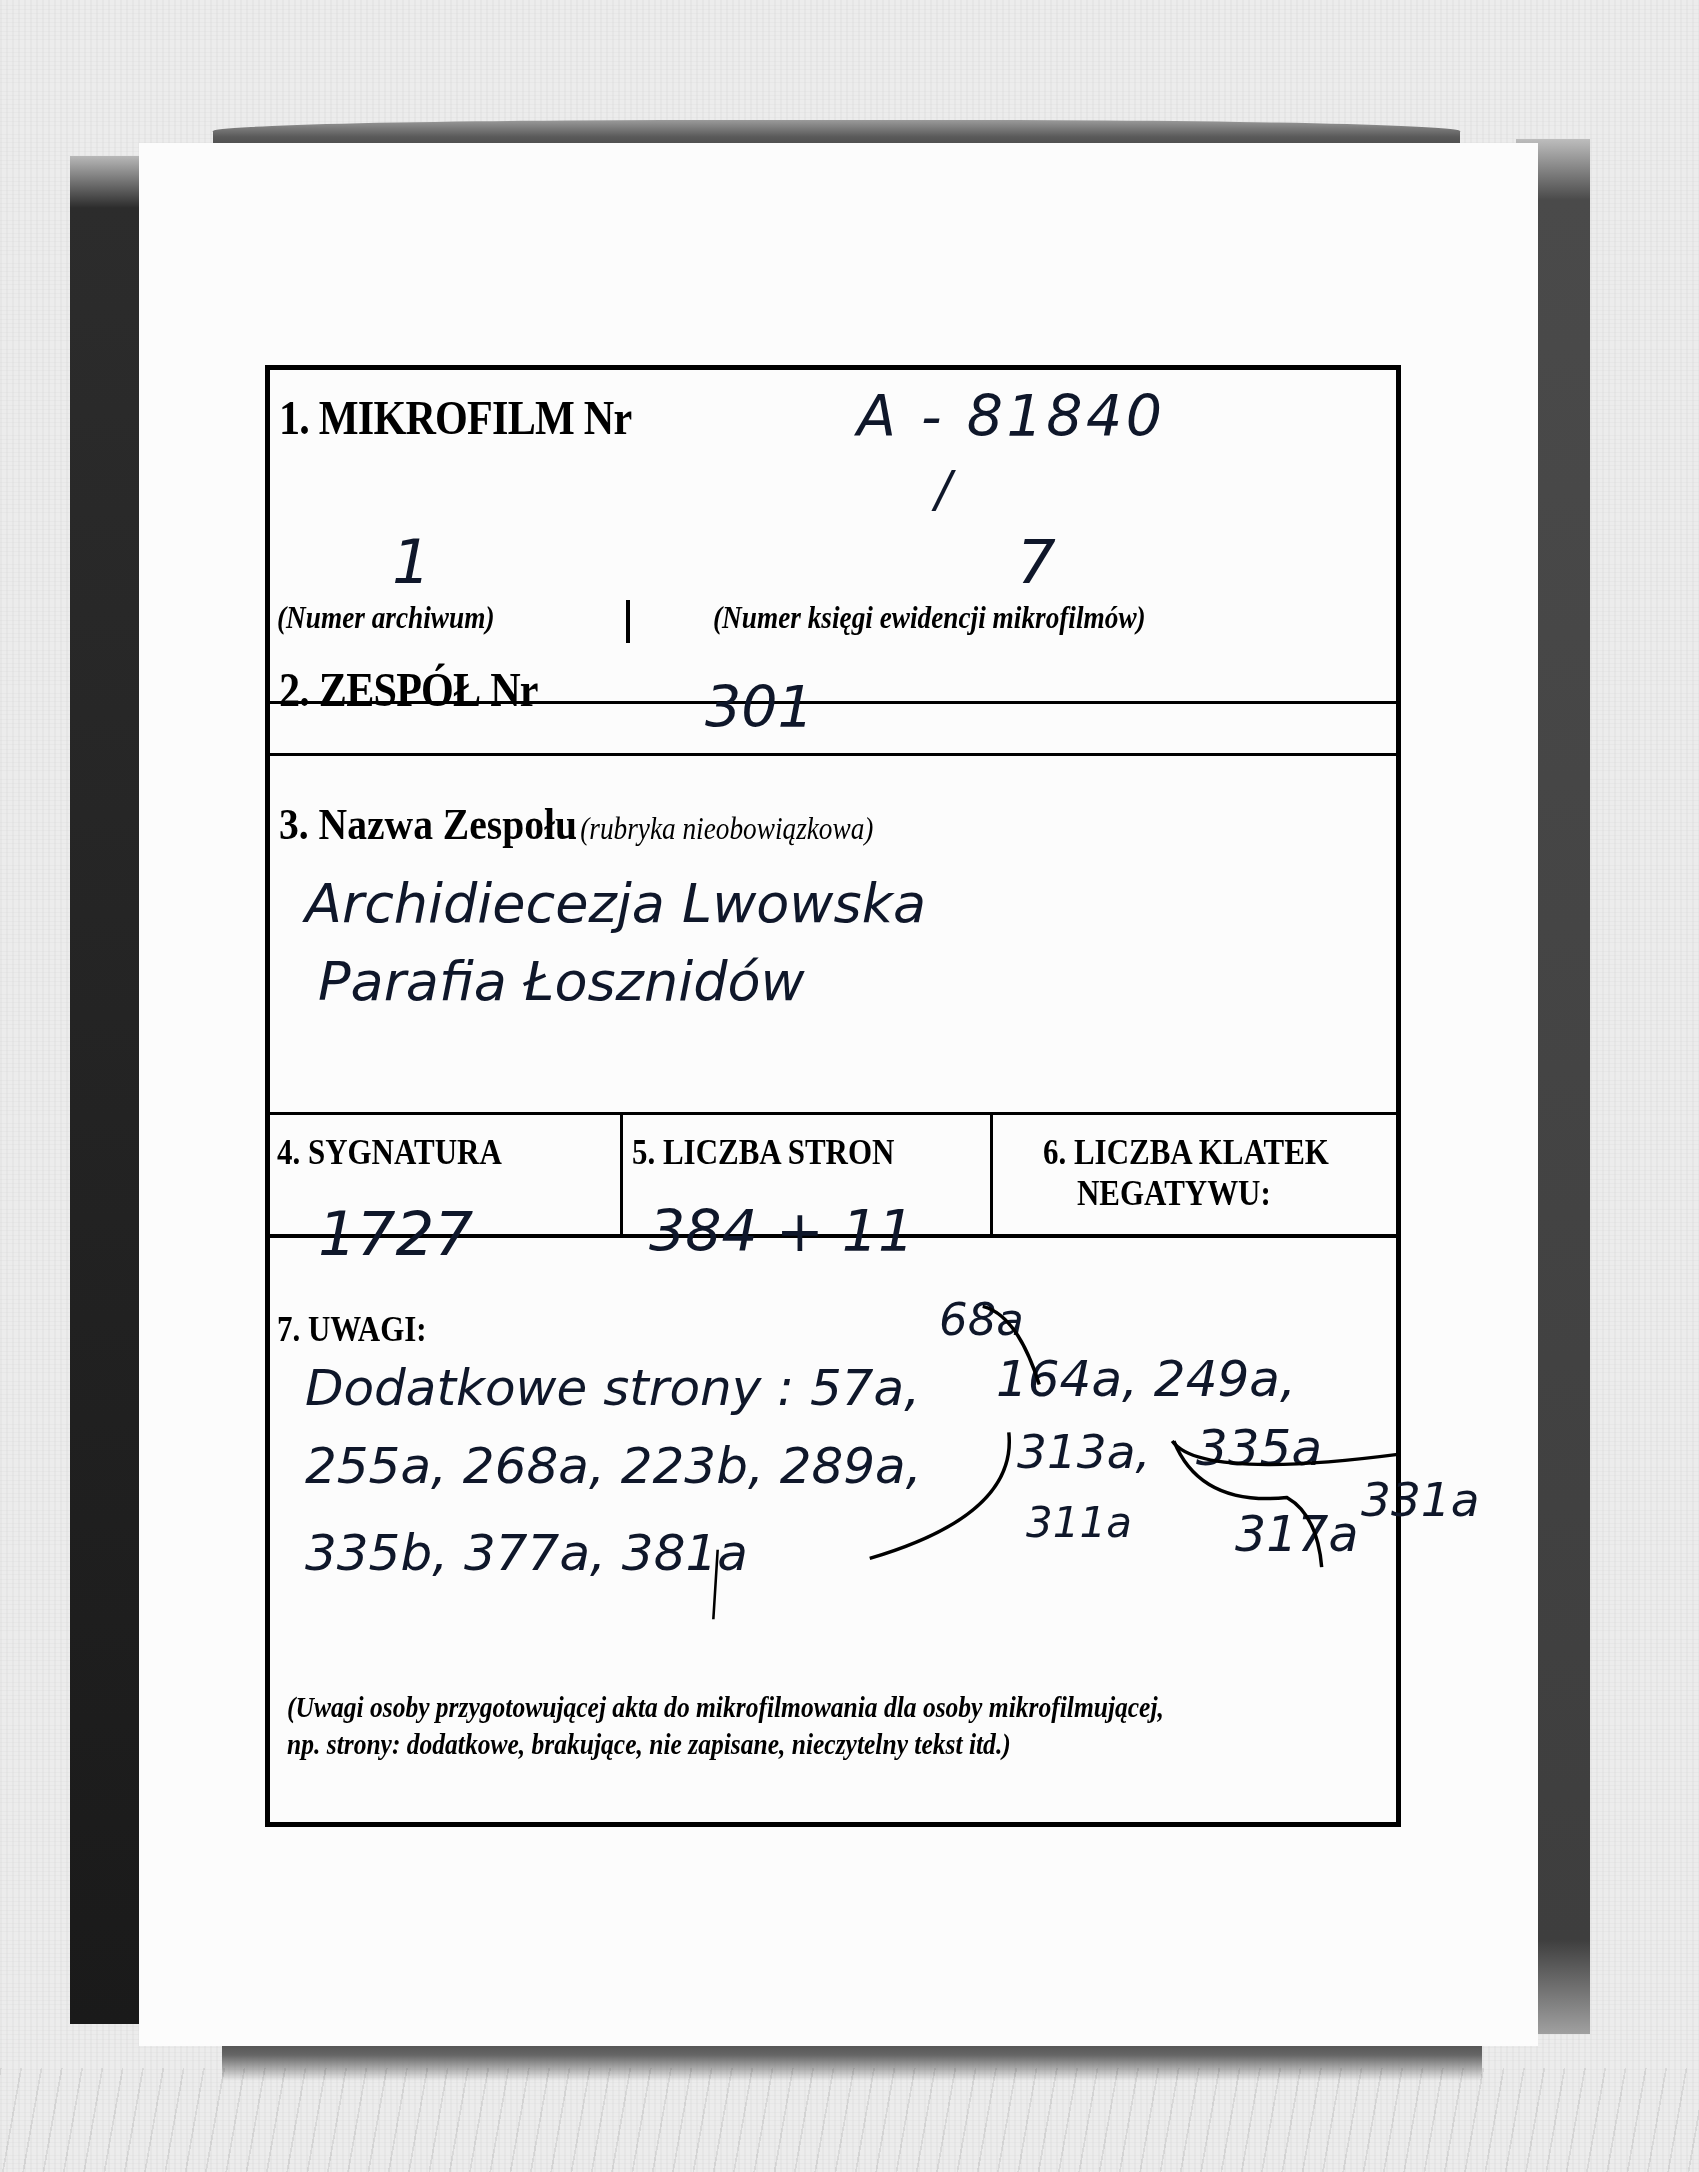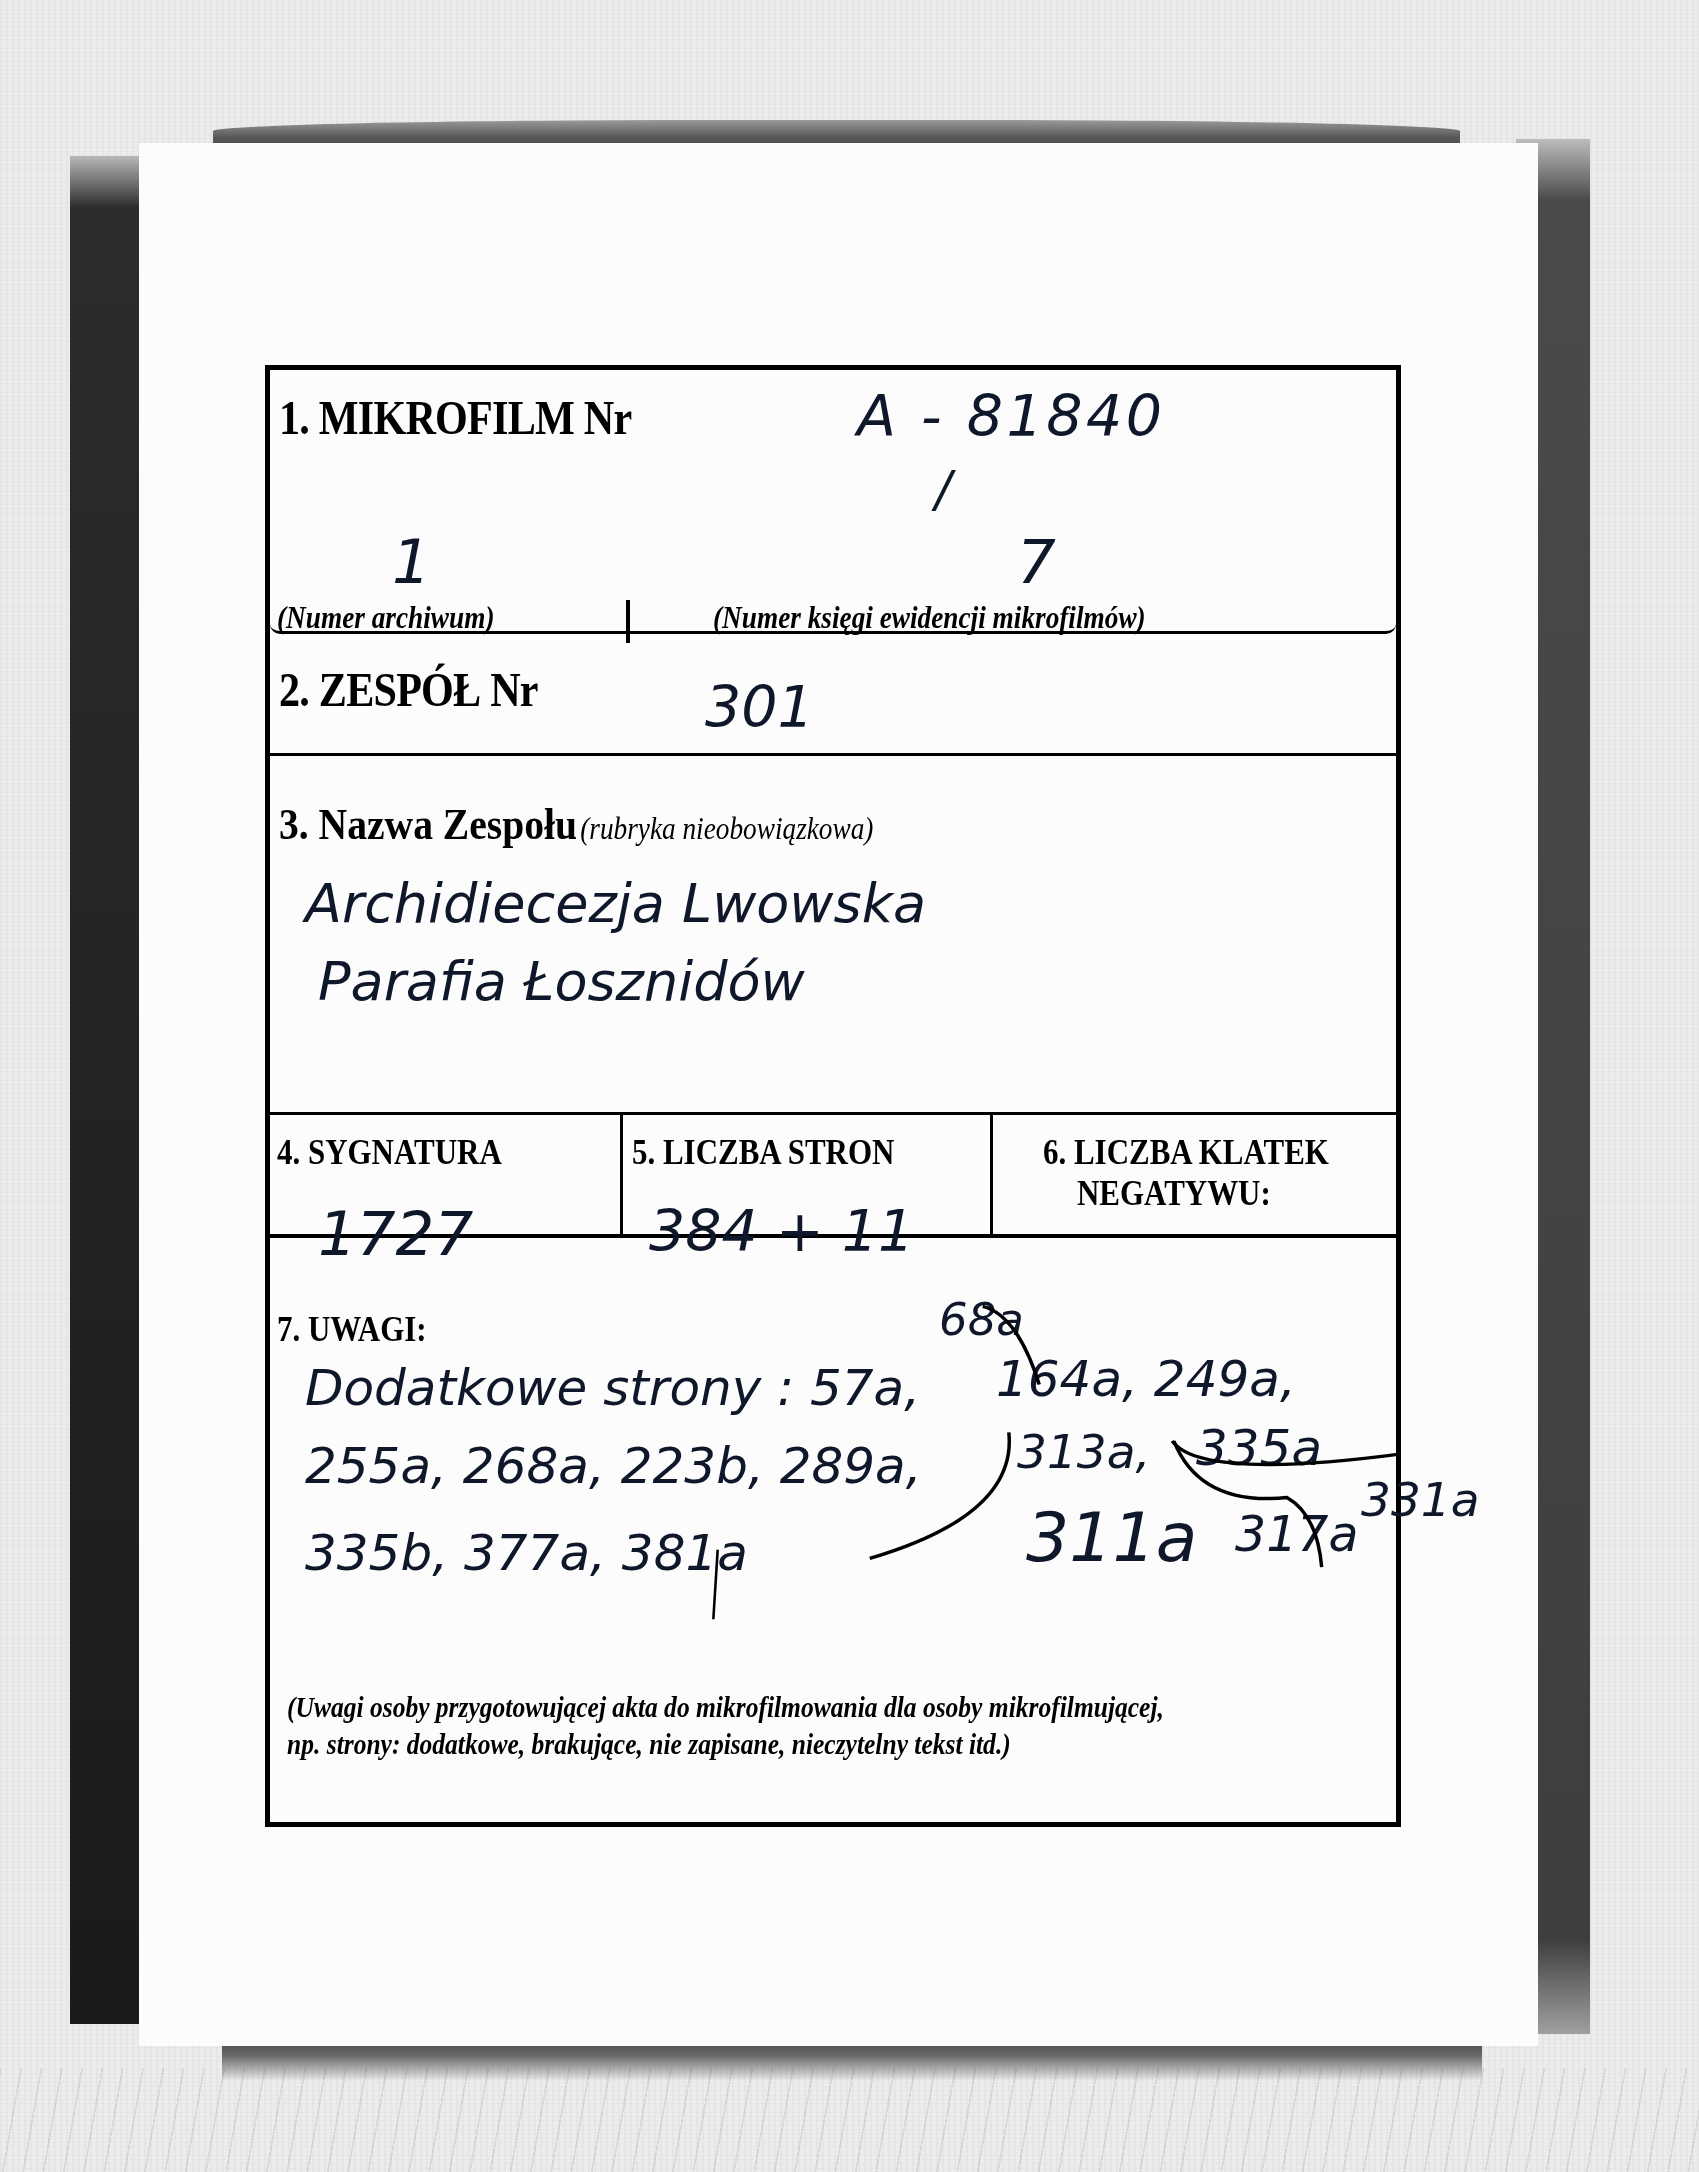--- a/index.html
+++ b/index.html
@@ -34,21 +34,21 @@
   }
   .page {
     position:absolute; left:139px; top:143px; width:1399px; height:1903px;
     background:#fcfcfc;
   }
   .form {
     position:absolute; left:265px; top:365px; width:1136px; height:1462px;
     border:5.2px solid #000; box-sizing:border-box;
   }
   .row { position:absolute; left:0; right:0; box-sizing:border-box; }
-  .r1 { top:0; height:264px; border-bottom:3.5px solid #000;border-radius:10px; }
+  .r1 { top:0; height:334px; border-bottom:3.5px solid #000; }
   .r2 { top:274px; height:112px; border-bottom:3.5px solid #000; }
   .r3 { top:402px; height:343px; border-bottom:3.5px solid #000; }
   .r4 { top:745px; height:123px; border-bottom:4.3px solid #000; }
   .r7 { top:919px; bottom:0; }
   .col { position:absolute; top:0; bottom:0; box-sizing:border-box; }
   .c4 { left:0; width:353px; border-right:3.5px solid #000; }
   .c5 { left:353px; width:370px; border-right:3.5px solid #000; }
   .c6 { left:764px; right:0; }
 
   .lbl-big {
@@ -130,21 +130,21 @@
 
     <div class="hand" style="left:669px; top:4.3px; font-size:45px;">68a</div>
     <div class="hand" style="left:35px; top:70px; font-size:50px;">Dodatkowe strony :  57a,</div>
     <div class="hand" style="left:726px; top:61px; font-size:50px;">164a,  249a,</div>
 
     <div class="hand" style="left:35px; top:148px; font-size:50px;">255a,  268a,  223b,  289a,</div>
     <div class="hand" style="left:747px; top:135px; font-size:47px;">313a,</div>
     <div class="hand" style="left:926px; top:130px; font-size:50px;">335a</div>
 
     <div class="hand" style="left:35px; top:235px; font-size:50px;">335b,  377a,  381a</div>
-    <div class="hand" style="left:756px; top:209px; font-size:68px;text-align:right;">311a</div>
+    <div class="hand" style="left:756px; top:209px; font-size:42px;text-align:right;">311a</div>
     <div class="hand" style="left:965px; top:217px; font-size:49px;">317a</div>
     <div class="hand" style="left:1091px; top:183px; font-size:47px;">331a</div>
 
     <svg style="position:absolute; left:0; top:0;" width="1130" height="365" viewBox="0 0 1300 420">
       <path d="M 820 20 Q 860 30 885 110" stroke="#000" stroke-width="4" fill="none"></path>
       <path d="M 850 165 Q 860 260 690 310" stroke="#000" stroke-width="4" fill="none"></path>
       <path d="M 1038 175 Q 1070 220 1300 190" stroke="#000" stroke-width="4" fill="none"></path>
       <path d="M 1040 175 Q 1070 250 1170 240 Q 1205 260 1210 320" stroke="#000" stroke-width="4" fill="none"></path>
       <path d="M 515 300 L 510 380" stroke="#000" stroke-width="3" fill="none"></path>
     </svg>

